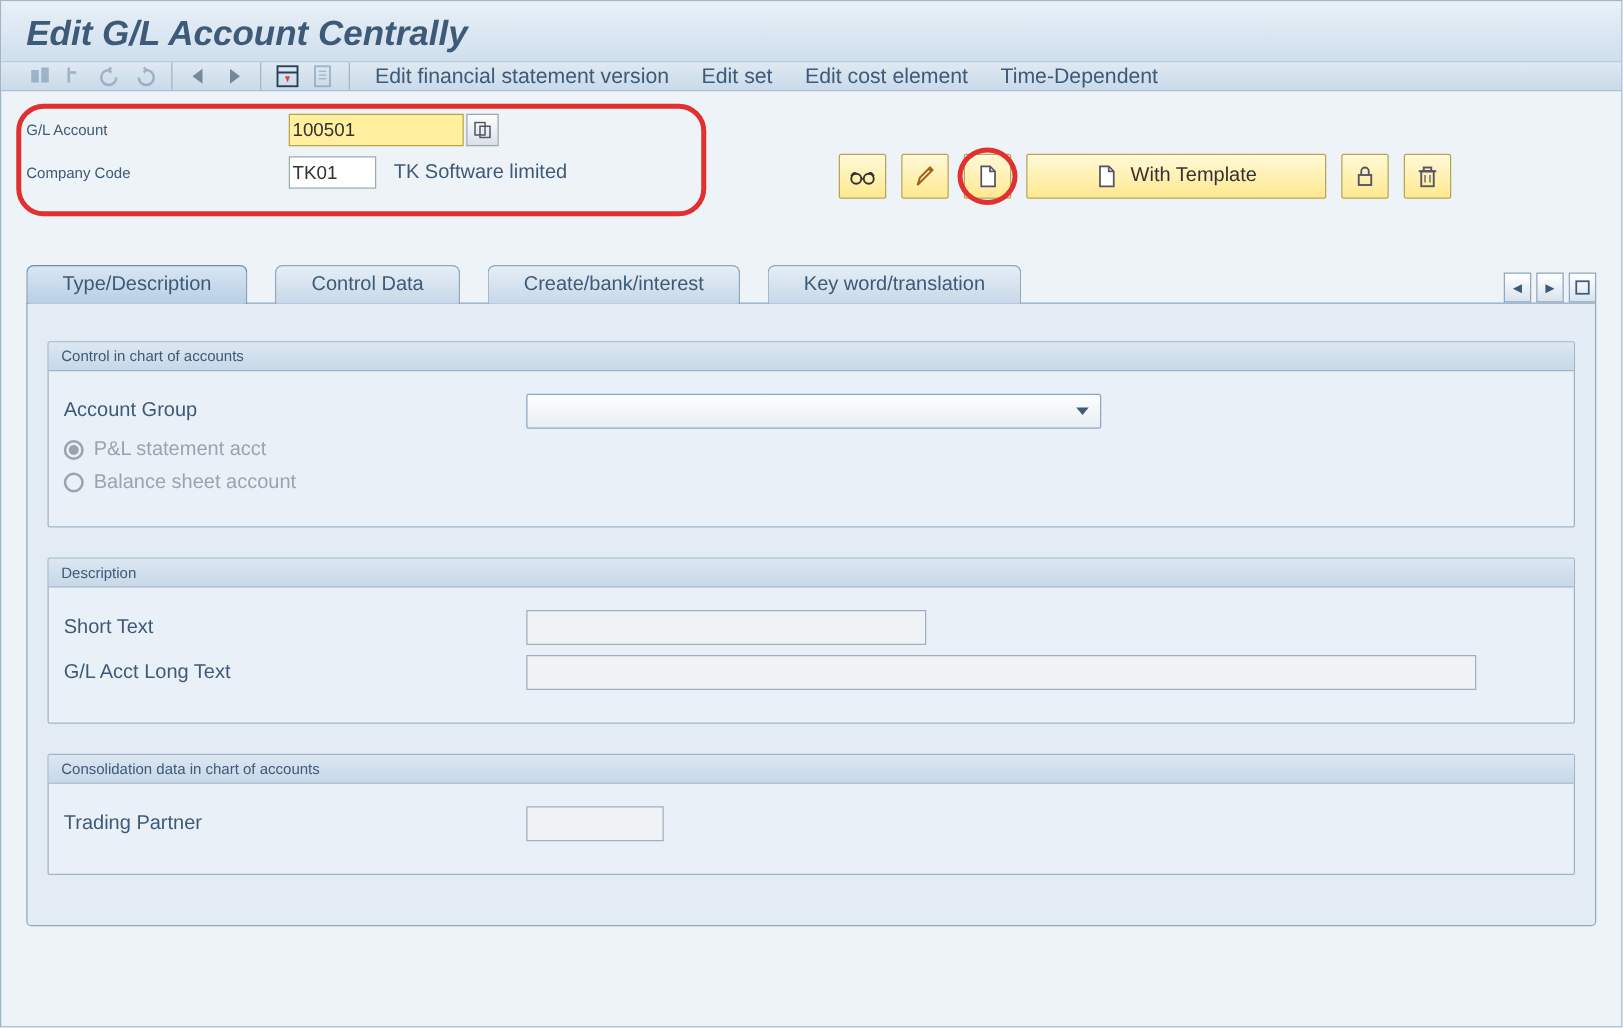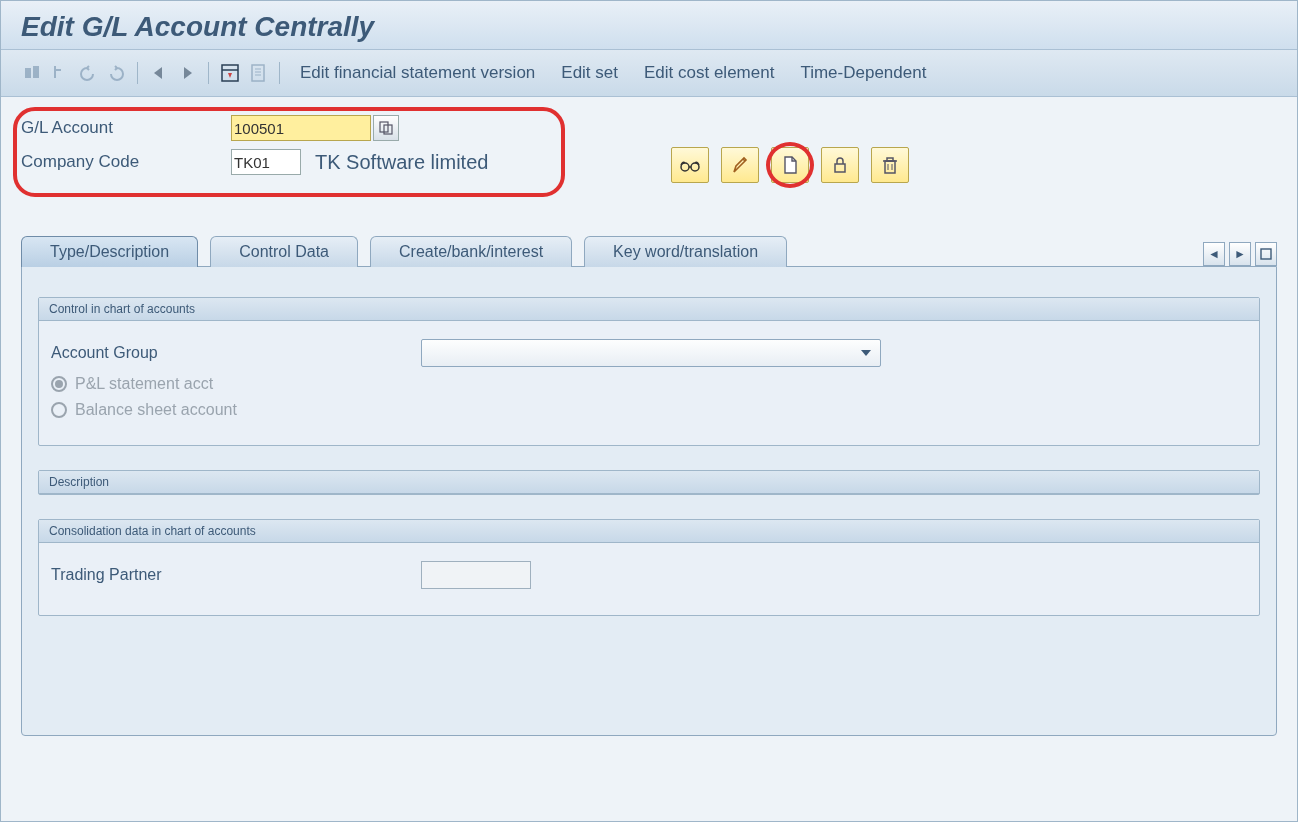--- a/index.html
+++ b/index.html
@@ -28,21 +28,21 @@
     font-size: 28px;
     font-weight: bold;
     font-style: italic;
     color: #3d5a78;
   }
 
   
   .toolbar {
     background: linear-gradient(#dfe9f2, #c9dae9);
     border-bottom: 1px solid #aac0d4;
-    padding: 12px 20px;
+    padding: 0 20px;
     display: flex;
     align-items: center;
     gap: 6px;
     font-size: 17px;
     color: #3d5a78;
   }
   .tb-icon {
     width: 22px; height: 22px;
     display: inline-flex;
     align-items: center; justify-content: center;
@@ -78,21 +78,21 @@
     pointer-events: none;
   }
   .field-row {
     display: flex;
     align-items: center;
     margin-bottom: 8px;
   }
   .field-label {
     width: 210px;
     color: #3d5a78;
-    font-size: 17px;
+    font-size: 12px;
   }
   .field-input {
     border: 1px solid #9aa;
     background: #fff;
     height: 26px;
     padding: 2px 2px;
     font-size: 15px;
     color: #333;
   }
   .field-input.gl {
@@ -105,21 +105,21 @@
     width: 26px; height: 26px;
     border: 1px solid #9aa;
     background: linear-gradient(#fefefe,#d9e1e8);
     margin-left: 2px;
     display:inline-flex;align-items:center;justify-content:center;
     cursor:pointer;
   }
   .field-text {
     margin-left: 14px;
     color: #3d5a78;
-    font-size: 20px;
+    font-size: 16px;
   }
 
   
   .action-row {
     position: absolute;
     left: 670px;
     top: 50px;
     display: flex;
     align-items: center;
     gap: 12px;
@@ -154,21 +154,21 @@
   }
 
   
   .tab-region {
     padding: 0 20px;
     margin-top: 40px;
   }
   .tab-strip {
     display:flex;
     align-items:flex-end;
-    gap:8px;
+    gap:18px;
     position:relative;
     justify-content:space-between;
   }
   .tab {
     background: linear-gradient(#e6eef6,#c7d8e8);
     border:1px solid #8fa8bf;
     border-bottom:none;
     border-radius: 6px 6px 0 0;
     padding: 6px 28px;
     font-size:16px;
@@ -365,20 +365,27 @@
           </svg>
       </span>
       <span style="position:relative;display:inline-flex;">
         <span class="sq-btn">
           <svg width="18" height="20">
               <path d="M4 2 L11 2 L15 6 L15 18 L4 18 Z" fill="#fff" stroke="#556" stroke-width="1.4"></path>
               <path d="M11 2 L11 6 L15 6" fill="none" stroke="#556" stroke-width="1.4"></path>
             </svg>
         </span>
         <span class="circle-ring" style="left:-5px;top:-5px"></span>
+      </span>
+      <span class="wide-btn">
+        <svg width="18" height="20">
+            <path d="M4 2 L11 2 L15 6 L15 18 L4 18 Z" fill="#fff" stroke="#556" stroke-width="1.4"></path>
+            <path d="M11 2 L11 6 L15 6" fill="none" stroke="#556" stroke-width="1.4"></path>
+          </svg>
+        <span>With Template</span>
       </span>
       <span class="sq-btn">
         <svg width="16" height="20">
             <rect x="3" y="9" width="10" height="8" fill="none" stroke="#556" stroke-width="1.5"></rect>
             <path d="M5 9 L5 6 A3 3 0 0 1 11 6 L11 9" fill="none" stroke="#556" stroke-width="1.5"></path>
           </svg>
       </span>
       <span class="sq-btn">
         <svg width="18" height="20">
             <rect x="4" y="6" width="10" height="12" fill="none" stroke="#556" stroke-width="1.5"></rect>
@@ -427,20 +434,30 @@
           </div>
           <div class="g-row">
             <span class="radio"></span>
             <span class="g-label disabled" style="width:auto">Balance sheet account</span>
           </div>
         </div>
       </div>
 
       <div class="group">
         <div class="group-head">Description</div>
+        <div class="group-body">
+          <div class="g-row">
+            <span class="g-label">Short Text</span>
+            <input class="g-input" style="width: 320px;">
+          </div>
+          <div class="g-row">
+            <span class="g-label">G/L Acct Long Text</span>
+            <input class="g-input" style="width: 760px;">
+          </div>
+        </div>
       </div>
 
       <div class="group">
         <div class="group-head">Consolidation data in chart of accounts</div>
         <div class="group-body">
           <div class="g-row">
             <span class="g-label">Trading Partner</span>
             <input class="g-input" style="width: 110px;">
           </div>
         </div>

